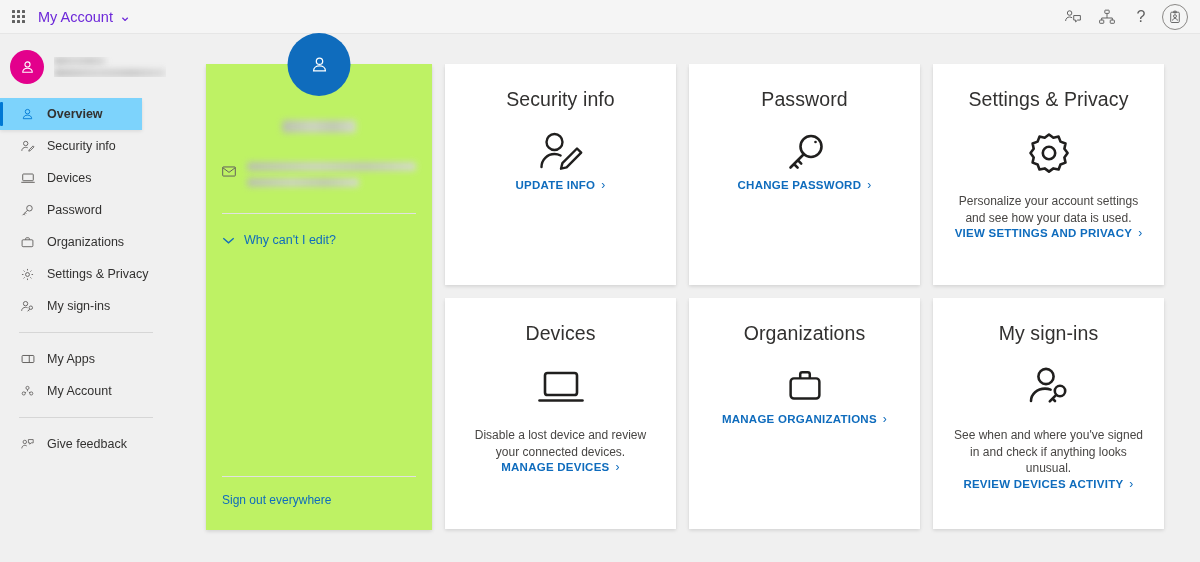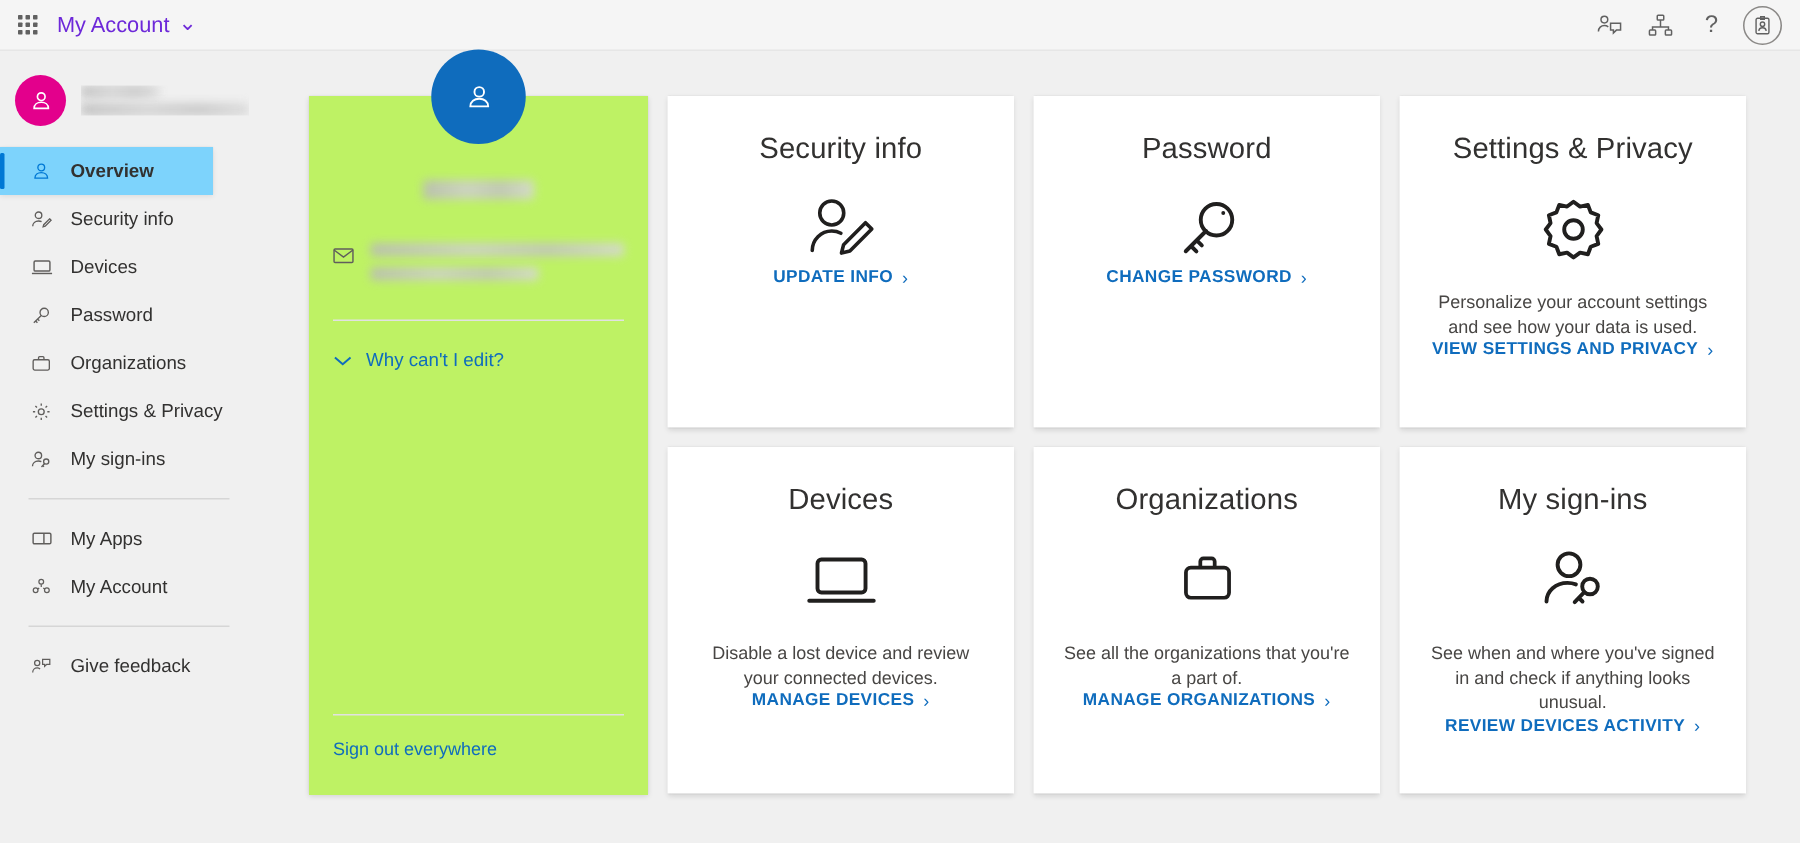--- a/index.html
+++ b/index.html
@@ -490,21 +490,20 @@
       </div>
 
       <div class="tile">
         <div class="tile-title">Organizations</div>
         <div class="tile-icon">
           <svg width="46" height="46" viewBox="0 0 48 48" fill="none" stroke="currentColor" stroke-width="2.6" stroke-linejoin="round">
             <rect x="9" y="15" width="30" height="21" rx="3.4"></rect>
             <path d="M19 15v-4.2c0-1.2 1-2.2 2.2-2.2h5.6c1.2 0 2.2 1 2.2 2.2V15"></path>
           </svg>
         </div>
-        <div class="tile-desc">See all the organizations that you're a part of.</div>
         <div class="tile-link">
           <span>MANAGE ORGANIZATIONS</span>
           <span class="lchev">›</span>
         </div>
       </div>
 
       <div class="tile">
         <div class="tile-title">My sign-ins</div>
         <div class="tile-icon">
           <svg width="48" height="48" viewBox="0 0 48 48" fill="none" stroke="currentColor" stroke-width="2.6" stroke-linecap="round" stroke-linejoin="round">

